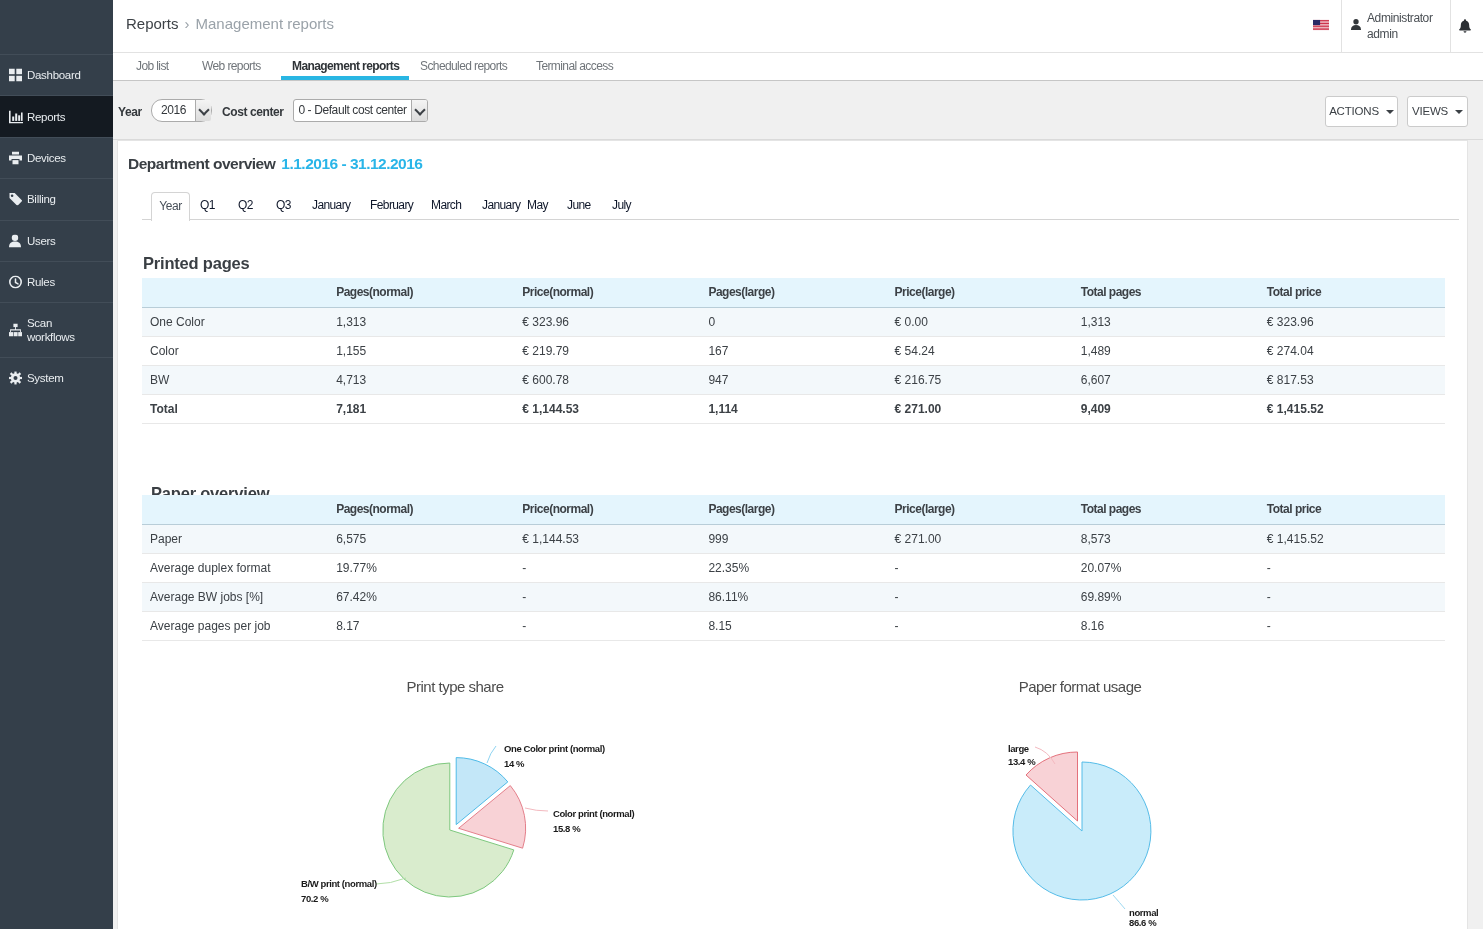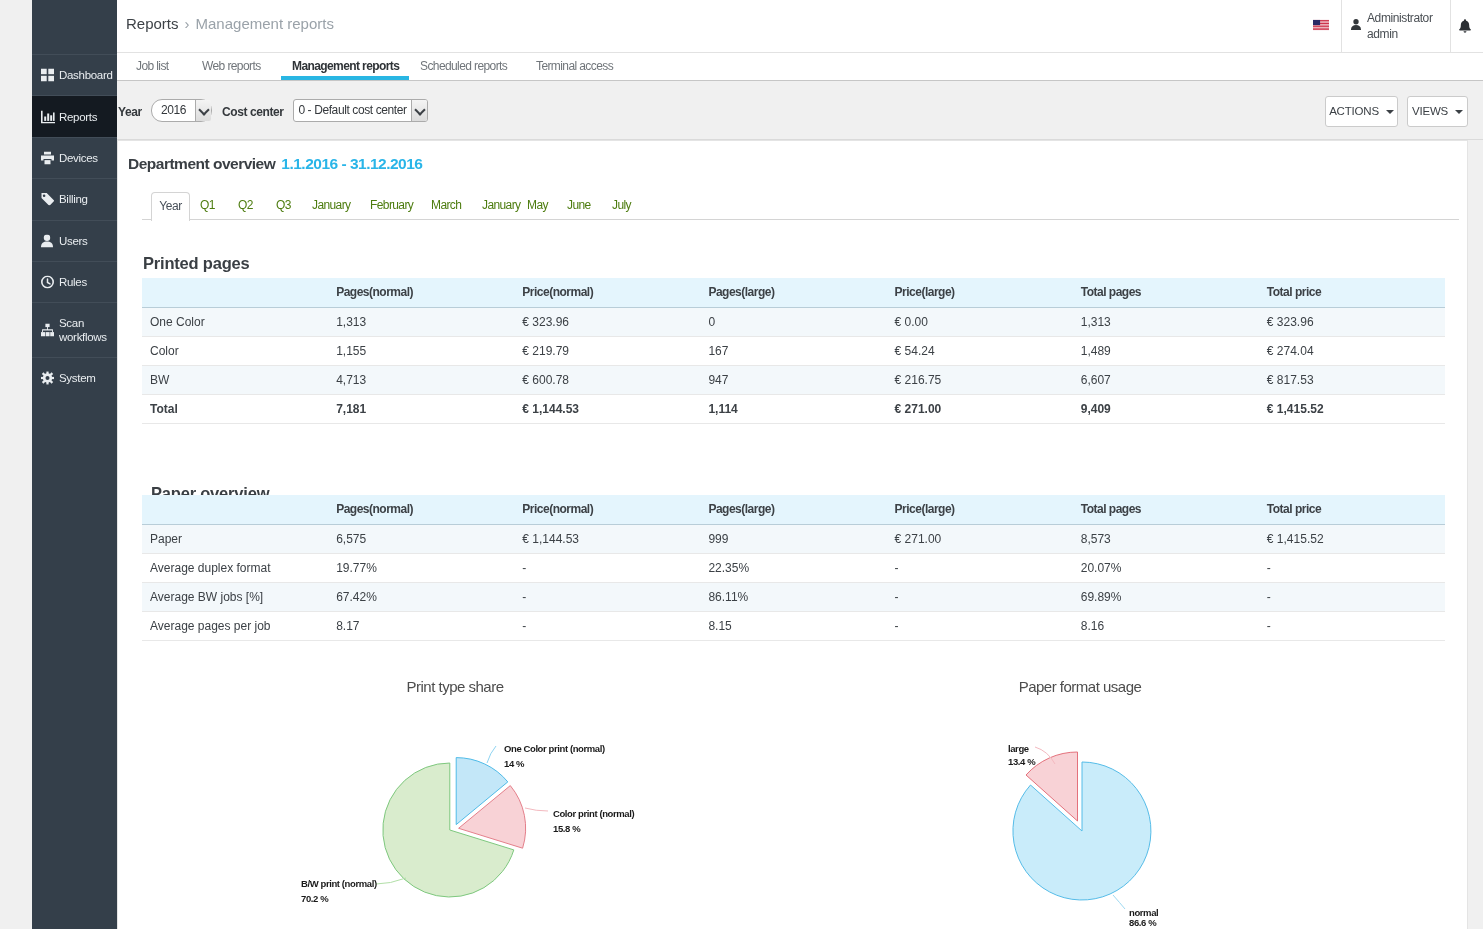--- a/index.html
+++ b/index.html
@@ -1,18 +1,18 @@
 <!DOCTYPE html>
 <html><head>
 <meta charset="utf-8">
 <style>
 * { margin:0; padding:0; box-sizing:border-box; }
 html,body { width:1483px; height:929px; overflow:hidden; font-family:"Liberation Sans",sans-serif; background:#f0f0f0; }
 
-#sidebar { position:absolute; left:0; top:0; width:85px; height:929px; background:#343f4a; z-index:5;margin-left:32px; }
+#sidebar { position:absolute; left:0; top:0; width:113px; height:929px; background:#343f4a; z-index:5; }
 .nav-item { position:relative; display:block; border-top:1px solid #424d58; color:#e9edf0; font-size:11.5px; letter-spacing:-0.3px; }
 .nav-item .lbl { position:absolute; left:27px; top:50%; transform:translateY(-50%); line-height:14px; }
 .nav-item svg { position:absolute; left:9px; top:50%; transform:translateY(-50%); }
 .nav-top { height:54px; border-top:none; }
 .nav-h { height:41.4px; }
 .nav-h2 { height:54.2px; }
 .nav-active { background:#141a21; }
 
 #header { position:absolute; left:103px; top:0; width:1380px; height:53px; background:#fff; border-bottom:1px solid #e2e2e2; }
 #crumb { position:absolute; left:23px; top:15px; font-size:15px; color:#3d4247; }
@@ -36,21 +36,21 @@
 .sel .arr { position:absolute; right:0; top:0; bottom:0; width:16px; background:linear-gradient(#f4f4f4,#dcdcdc); border-left:1px solid #ababab; border-radius:0 2px 2px 0; }
 .sel .arr:after { content:""; position:absolute; left:4px; top:6px; width:6px; height:6px; border-right:2px solid #3c4146; border-bottom:2px solid #3c4146; transform:rotate(45deg); }
 .btn { position:absolute; height:31px; background:#fff; border:1px solid #cbcbcb; border-radius:3px; font-size:11.5px; letter-spacing:-0.2px; color:#3c4146; text-align:center; line-height:29px; }
 .btn .car { display:inline-block; width:0; height:0; border-left:4px solid transparent; border-right:4px solid transparent; border-top:4px solid #3c4146; margin-left:7px; vertical-align:middle; }
 
 #panel { position:absolute; left:117px; top:140px; width:1351px; height:789px; background:#fff; border:1px solid #e4e4e4; border-bottom:none; }
 #ptitle { position:absolute; left:10px; top:14px; font-size:15.5px; letter-spacing:-0.5px; font-weight:bold; color:#3a3f44; }
 #ptitle .date { color:#29b5e8; padding-left:6px;text-align:right; }
 
 #subtabs { position:absolute; left:24px; top:51px; width:1317px; height:28px; border-bottom:1px solid #d4d4d4; }
-#subtabs .stab { position:absolute; top:0; line-height:27px; font-size:12px; letter-spacing:-0.6px; color:#4d7c0f; white-space:nowrap; }
+#subtabs .stab { position:absolute; top:0; line-height:27px; font-size:12px; letter-spacing:-0.6px; color:#0f172a; white-space:nowrap; }
 #subtabs .ytab { position:absolute; left:9px; top:0; width:39px; height:29px; border:1px solid #d4d4d4; border-bottom:none; border-radius:4px 4px 0 0; background:#fff; text-align:center; line-height:27px; font-size:12px; letter-spacing:-0.4px; color:#474f59; z-index:2; }
 
 .h2 { position:absolute; left:25px; font-size:16.5px; letter-spacing:-0.2px; font-weight:bold; color:#3a3f44; }
 table.rep { position:absolute; left:24px; width:1303px; border-collapse:collapse; font-size:12px; color:#3c4146; table-layout:fixed; }
 table.rep th { background:#e4f5fd; border-bottom:1px solid #b8cdd8; font-weight:bold; text-align:left; padding:0 0 0 8px; height:29px; letter-spacing:-0.5px; }
 table.rep td { border-bottom:1px solid #e8e8e8; padding:0 0 0 8px; height:29px; }
 table.rep tr.str td { background:#f3f8fb; }
 table.rep tr.tot td { font-weight:bold; }
 </style>
 </head>

